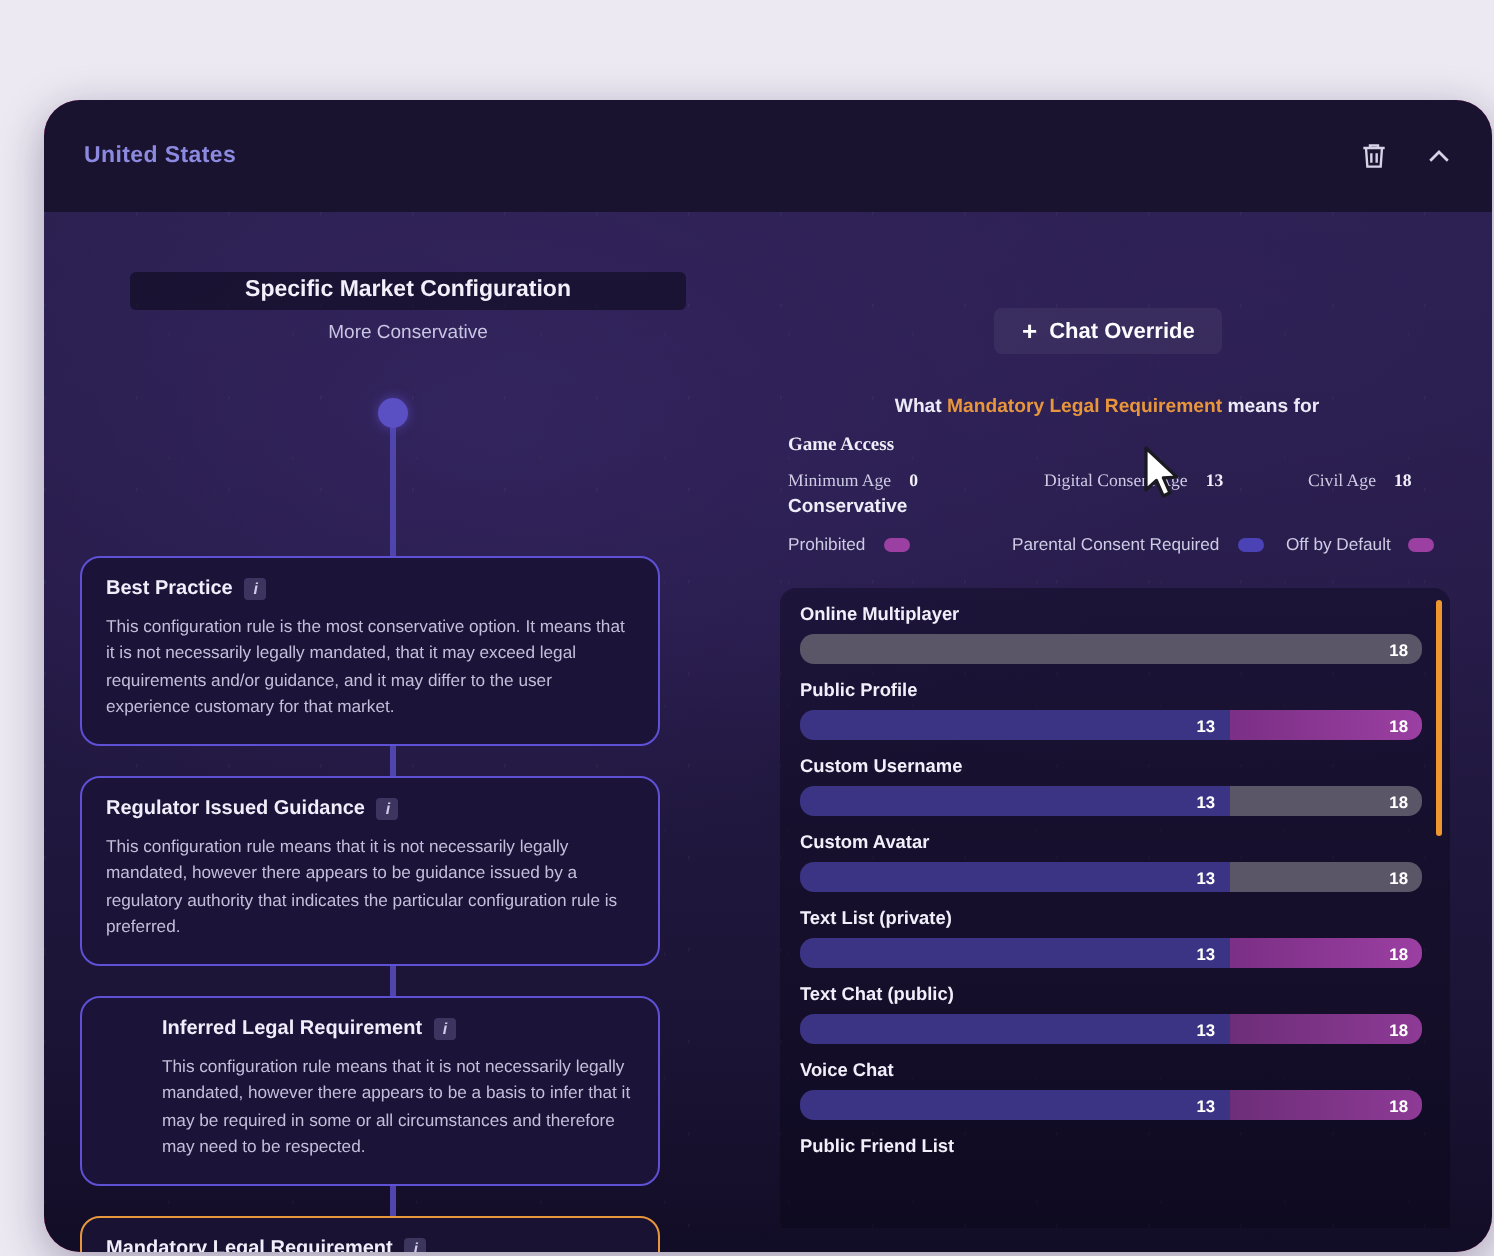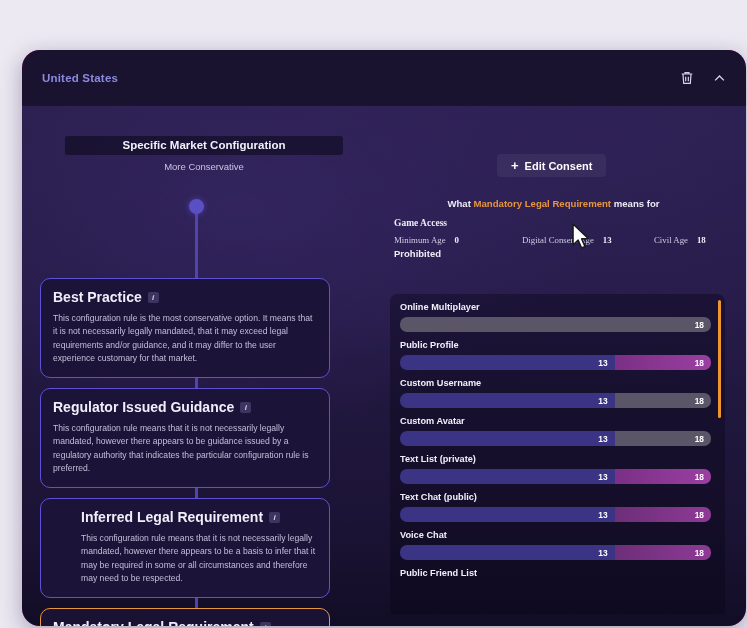--- a/index.html
+++ b/index.html
@@ -88,21 +88,21 @@
     background: #1b1338;
     border: 1.6px solid #5e51d6;
     border-radius: 10px;
     padding: 10px 12px 12px;
     z-index: 4;
   }
   .card.highlight { border-color: #e8963c; background: #1a1233; }
   .card-head {
     display: flex; align-items: center; gap: 6px; margin-bottom: 7px;
   }
-  .card-title { font-size: 14px; font-weight: bold; color: #f0eefa; }
+  .card-title { font-size: 10px; font-weight: bold; color: #f0eefa; }
   .info-ico {
     width: 11px; height: 11px; border-radius: 2px;
     background: rgba(150,145,200,.28);
     color: #cfcbe8; font-size: 8px; font-weight: bold;
     display: flex; align-items: center; justify-content: center;
     font-style: italic; cursor: pointer;
   }
   .card-text { font-size: 8.6px; line-height: 1.55; color: #c3bed9; }
   #card0 { top: 172px; }
   #card1 { top: 282px; }
@@ -240,21 +240,21 @@
           </div>
 
         </div>
 
       </div>
 
       <div class="right-col">
 
         <button class="edit-btn">
           <span class="plus">+</span>
-          <span>Edit Consent</span>
+          <span>Chat Override</span>
         </button>
 
         <div class="means-for">
           <span>What </span><span class="accent">Mandatory Legal Requirement</span><span> means for</span>
         </div>
 
         <div class="ga-block">
           <div class="section-label">Game Access</div>
           <div class="ga-row">
             <div class="ga-item">
@@ -266,21 +266,35 @@
               <span class="val">13</span>
             </div>
             <div class="ga-item">
               <span>Civil Age</span>
               <span class="val">18</span>
             </div>
           </div>
         </div>
 
         <div class="perm-block">
-          <div class="section-label">Prohibited</div>
+          <div class="section-label">Conservative</div>
+          <div class="legend-row">
+            <div class="legend">
+              <span>Prohibited</span>
+              <span class="dot" style="background:#9b3fa2"></span>
+            </div>
+            <div class="legend">
+              <span>Parental Consent Required</span>
+              <span class="dot" style="background:#4a42b5"></span>
+            </div>
+            <div class="legend">
+              <span>Off by Default</span>
+              <span class="dot" style="background:#9b3fa2"></span>
+            </div>
+          </div>
         </div>
 
         <div class="scroll-area">
           <div id="perm-list">
               <div class="perm-item">
                 <div class="perm-name">Online Multiplayer</div>
                 <div class="bar">
                   <div class="seg gray" style="width: 100%;">18</div>
                 </div>
               </div>

